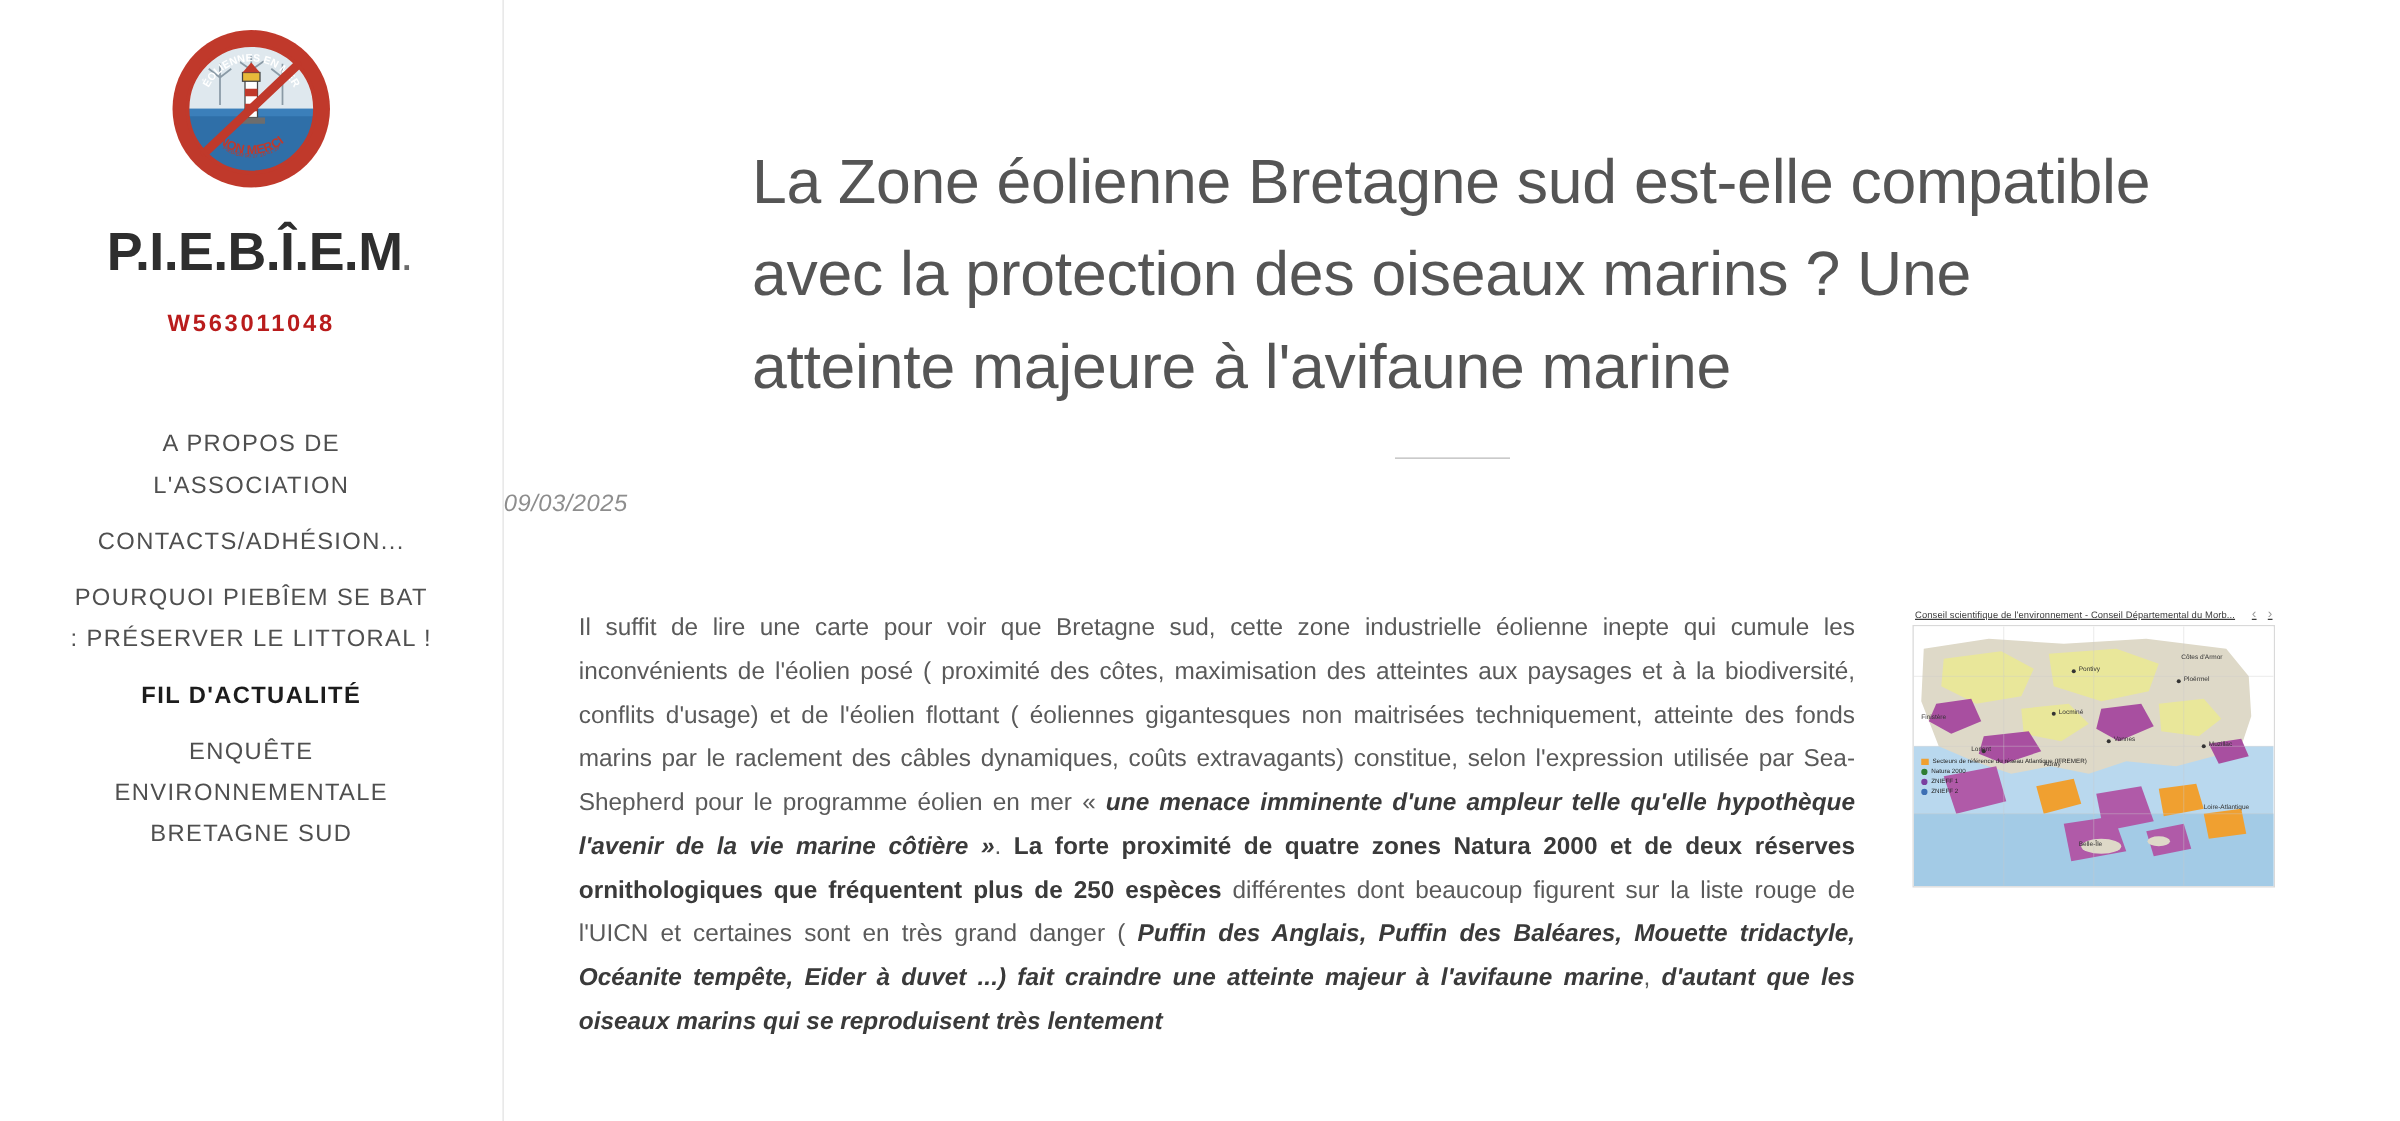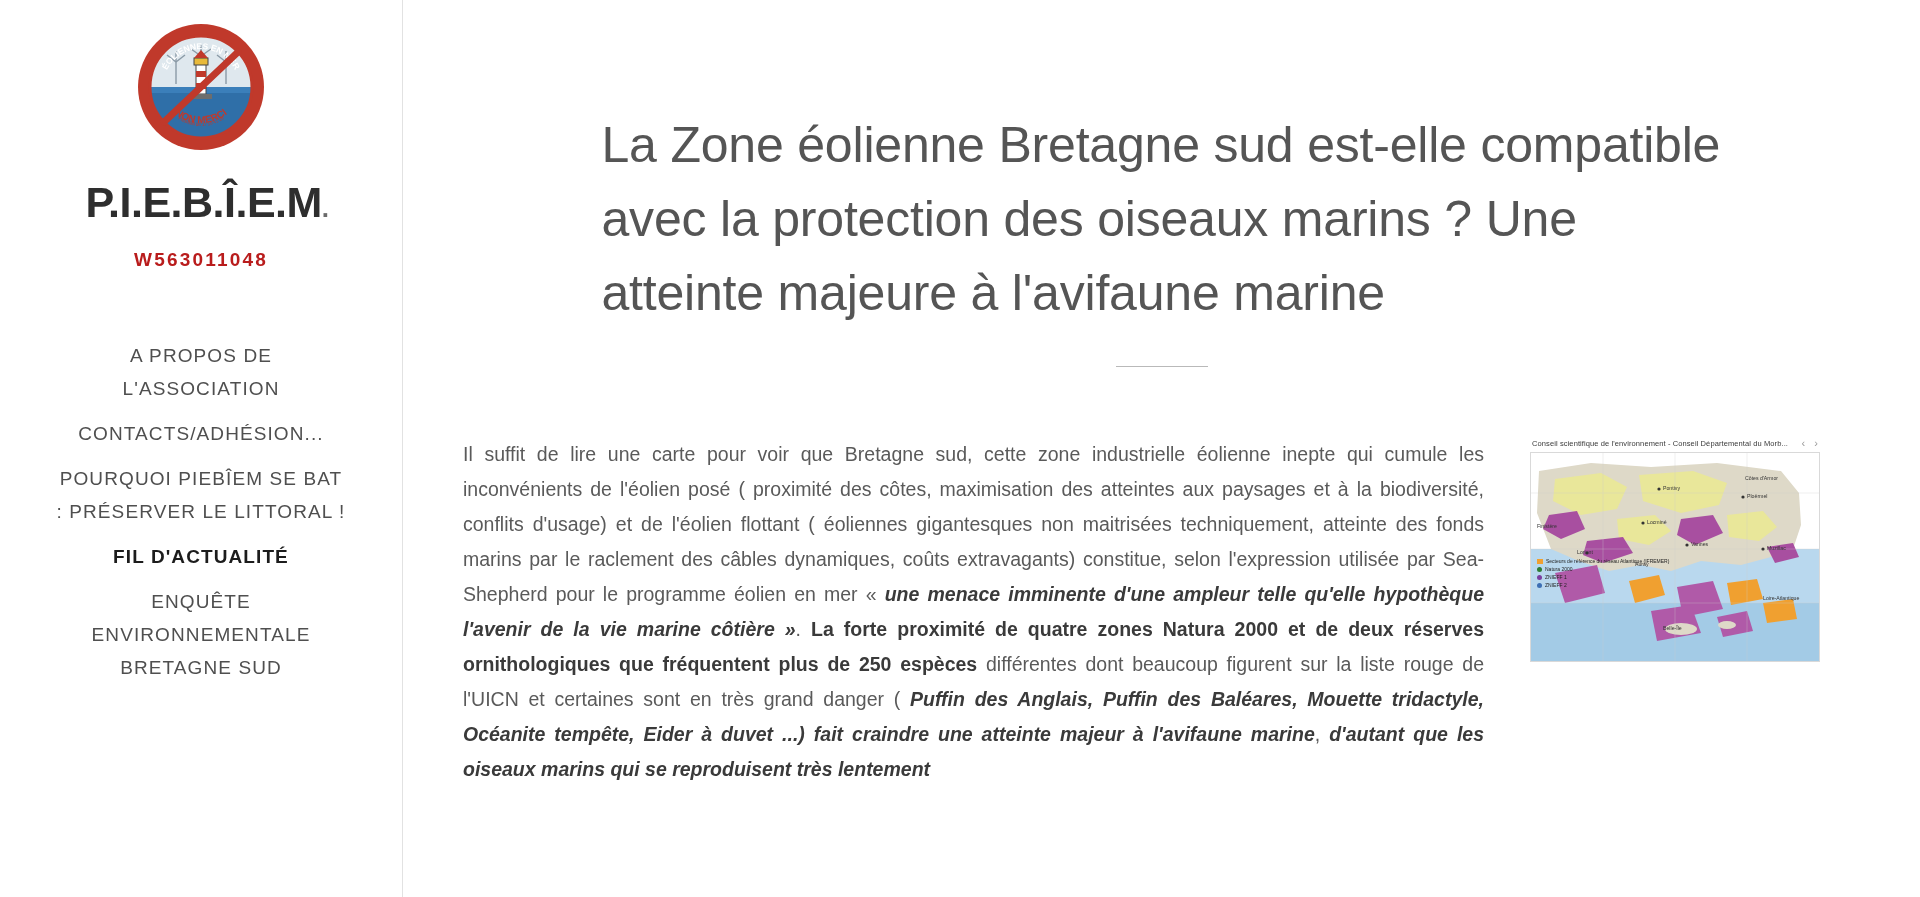--- a/index.html
+++ b/index.html
@@ -161,20 +161,21 @@
   .fig-caption {
     font-size: 7.5px;
     color: #3a3a3a;
     letter-spacing: 0.1px;
     display: flex;
     align-items: center;
     justify-content: space-between;
     padding: 0 2px 3px 2px;
     white-space: nowrap;
     overflow: hidden;
+    text-decoration: underline;
   }
   .fig-arrows { display: flex; gap: 9px; color: #9a9a9a; font-size: 11px; }
   .map-box {
     width: 290px;
     height: 210px;
     border: 1px solid #d9d9d9;
     box-sizing: border-box;
     overflow: hidden;
     background: #ffffff;
     position: relative;
@@ -277,20 +278,21 @@
       <div class="nav-item active">FIL D'ACTUALITÉ</div>
       <div class="nav-item">ENQUÊTE ENVIRONNEMENTALE BRETAGNE SUD</div>
     </nav>
   </aside>
 
   <main class="main">
 
     <header class="article-head">
       <h1 class="article-title">La Zone éolienne Bretagne sud est-elle compatible avec la protection des oiseaux marins ? Une atteinte majeure à l'avifaune marine</h1>
       <div class="title-rule"></div>
+      <div class="article-date">09/03/2025</div>
     </header>
 
     <section class="body-wrap">
 
       <div class="body-text">
         <span>Il suffit de lire une carte pour voir que Bretagne sud, cette zone industrielle éolienne inepte qui cumule les inconvénients de l'éolien posé ( proximité des côtes, maximisation des atteintes aux paysages et à la biodiversité, conflits d'usage) et de l'éolien flottant ( éoliennes gigantesques non maitrisées techniquement, atteinte des fonds marins par le raclement des câbles dynamiques, coûts extravagants) constitue, selon l'expression utilisée par Sea-Shepherd pour le programme éolien en mer « </span><i class="bi">une menace imminente d'une ampleur telle qu'elle hypothèque l'avenir de la vie marine côtière »</i><span>. </span><b>La forte proximité de quatre zones Natura 2000 et de deux réserves ornithologiques que fréquentent plus de 250 espèces</b><span> différentes dont beaucoup figurent sur la liste rouge de l'UICN et certaines sont en très grand danger ( </span><span class="bi">Puffin des Anglais, Puffin des Baléares, Mouette tridactyle, Océanite tempête, Eider à duvet ...) fait craindre une atteinte majeur à l'avifaune marine</span><span>, </span><span class="bi">d'autant que les oiseaux marins qui se reproduisent très lentement</span>
       </div>
 
       <figure class="figure">
         <figcaption class="fig-caption">

